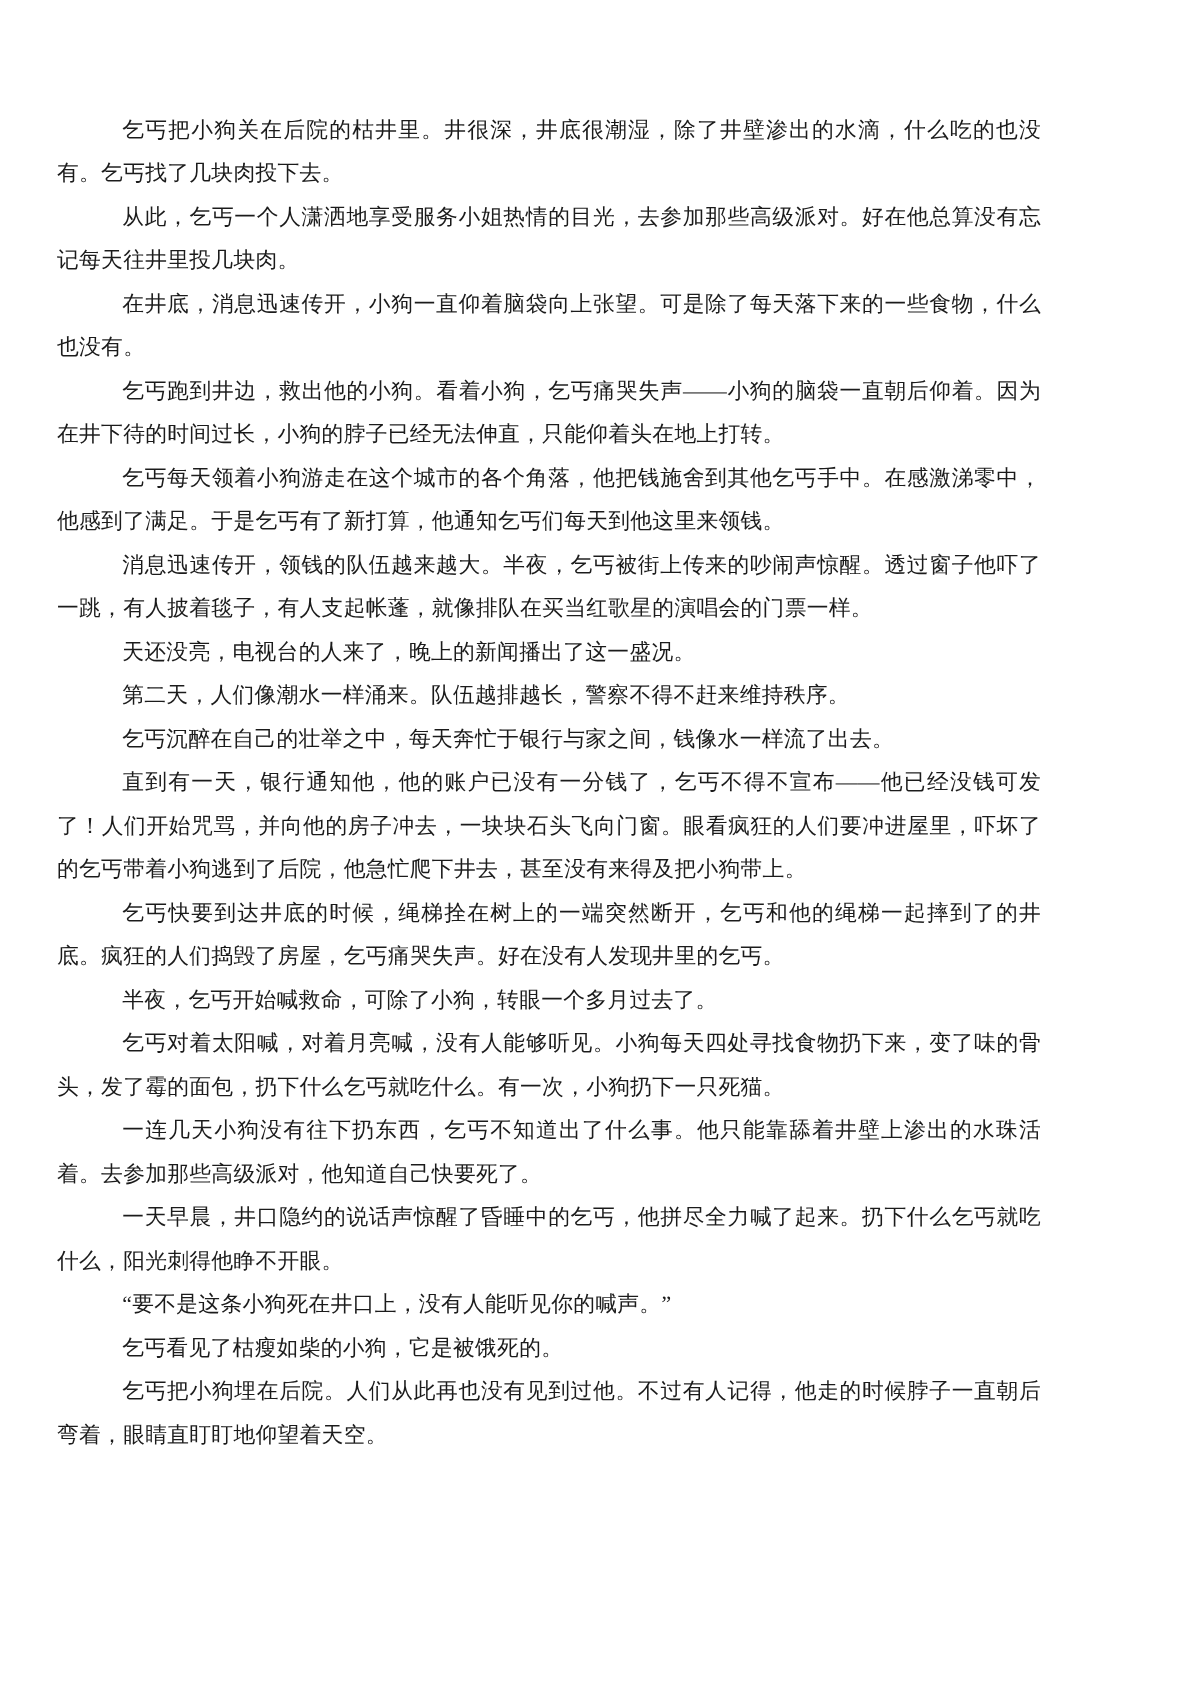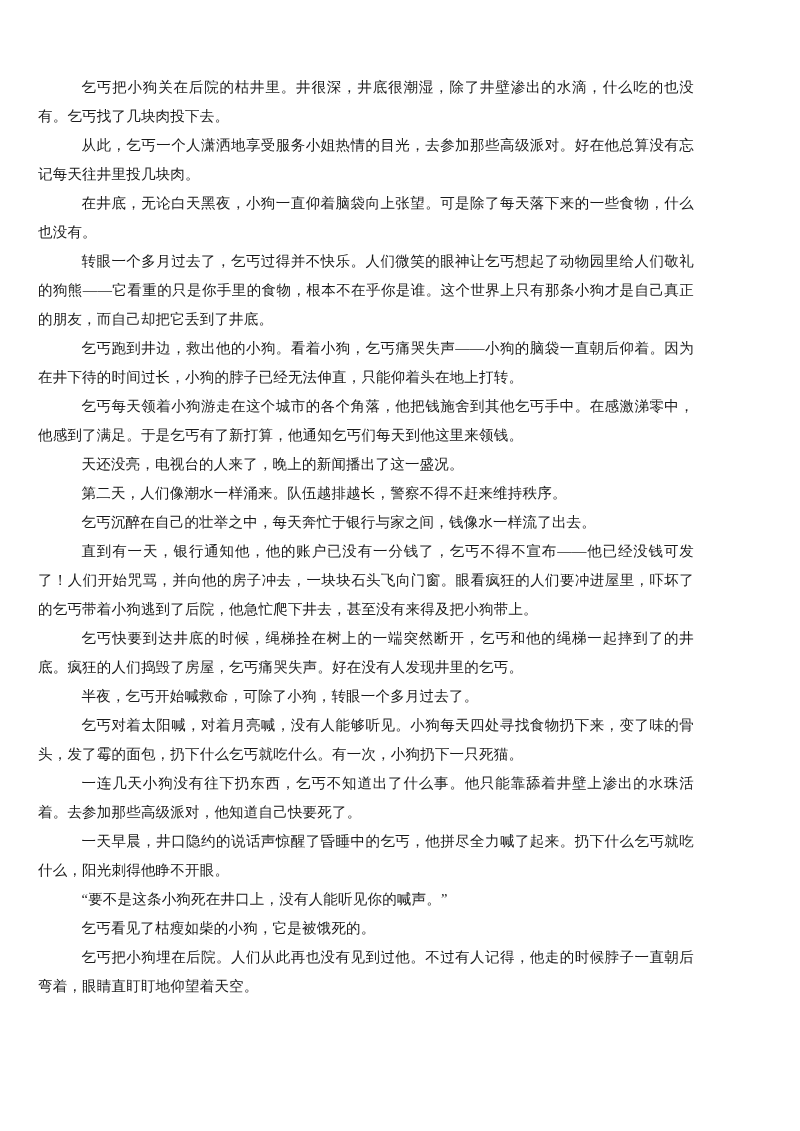--- a/index.html
+++ b/index.html
@@ -29,24 +29,24 @@
     word-break: break-all;
   }
 </style>
 </head>
 <body>
 
 <div class="page">
   <main class="doc">
     <p>乞丐把小狗关在后院的枯井里。井很深，井底很潮湿，除了井壁渗出的水滴，什么吃的也没有。乞丐找了几块肉投下去。</p>
     <p>从此，乞丐一个人潇洒地享受服务小姐热情的目光，去参加那些高级派对。好在他总算没有忘记每天往井里投几块肉。</p>
-    <p>在井底，无论白天黑夜，小狗一直仰着脑袋向上张望。可是除了每天落下来的一些食物，什么也没有。</p>
-    <p>转眼一个多月过去了，乞丐过得并不快乐。人们微笑的眼神让乞丐想起了动物园里给人们敬礼的狗熊——它看重的只是你手里的食物，根本不在乎你是谁。这个世界上只有那条小狗才是自己真正的朋友，而自己却把它丢到了井底。</p>
+    <p>在井底，消息迅速传开，小狗一直仰着脑袋向上张望。可是除了每天落下来的一些食物，什么也没有。</p>
     <p>乞丐跑到井边，救出他的小狗。看着小狗，乞丐痛哭失声——小狗的脑袋一直朝后仰着。因为在井下待的时间过长，小狗的脖子已经无法伸直，只能仰着头在地上打转。</p>
     <p>乞丐每天领着小狗游走在这个城市的各个角落，他把钱施舍到其他乞丐手中。在感激涕零中，他感到了满足。于是乞丐有了新打算，他通知乞丐们每天到他这里来领钱。</p>
+    <p>消息迅速传开，领钱的队伍越来越大。半夜，乞丐被街上传来的吵闹声惊醒。透过窗子他吓了一跳，有人披着毯子，有人支起帐蓬，就像排队在买当红歌星的演唱会的门票一样。</p>
     <p>天还没亮，电视台的人来了，晚上的新闻播出了这一盛况。</p>
     <p>第二天，人们像潮水一样涌来。队伍越排越长，警察不得不赶来维持秩序。</p>
     <p>乞丐沉醉在自己的壮举之中，每天奔忙于银行与家之间，钱像水一样流了出去。</p>
     <p>直到有一天，银行通知他，他的账户已没有一分钱了，乞丐不得不宣布——他已经没钱可发了！人们开始咒骂，并向他的房子冲去，一块块石头飞向门窗。眼看疯狂的人们要冲进屋里，吓坏了的乞丐带着小狗逃到了后院，他急忙爬下井去，甚至没有来得及把小狗带上。</p>
     <p>乞丐快要到达井底的时候，绳梯拴在树上的一端突然断开，乞丐和他的绳梯一起摔到了的井底。疯狂的人们捣毁了房屋，乞丐痛哭失声。好在没有人发现井里的乞丐。</p>
     <p>半夜，乞丐开始喊救命，可除了小狗，转眼一个多月过去了。</p>
     <p>乞丐对着太阳喊，对着月亮喊，没有人能够听见。小狗每天四处寻找食物扔下来，变了味的骨头，发了霉的面包，扔下什么乞丐就吃什么。有一次，小狗扔下一只死猫。</p>
     <p>一连几天小狗没有往下扔东西，乞丐不知道出了什么事。他只能靠舔着井壁上渗出的水珠活着。去参加那些高级派对，他知道自己快要死了。</p>
     <p>一天早晨，井口隐约的说话声惊醒了昏睡中的乞丐，他拼尽全力喊了起来。扔下什么乞丐就吃什么，阳光刺得他睁不开眼。</p>
     <p>“要不是这条小狗死在井口上，没有人能听见你的喊声。”</p>

